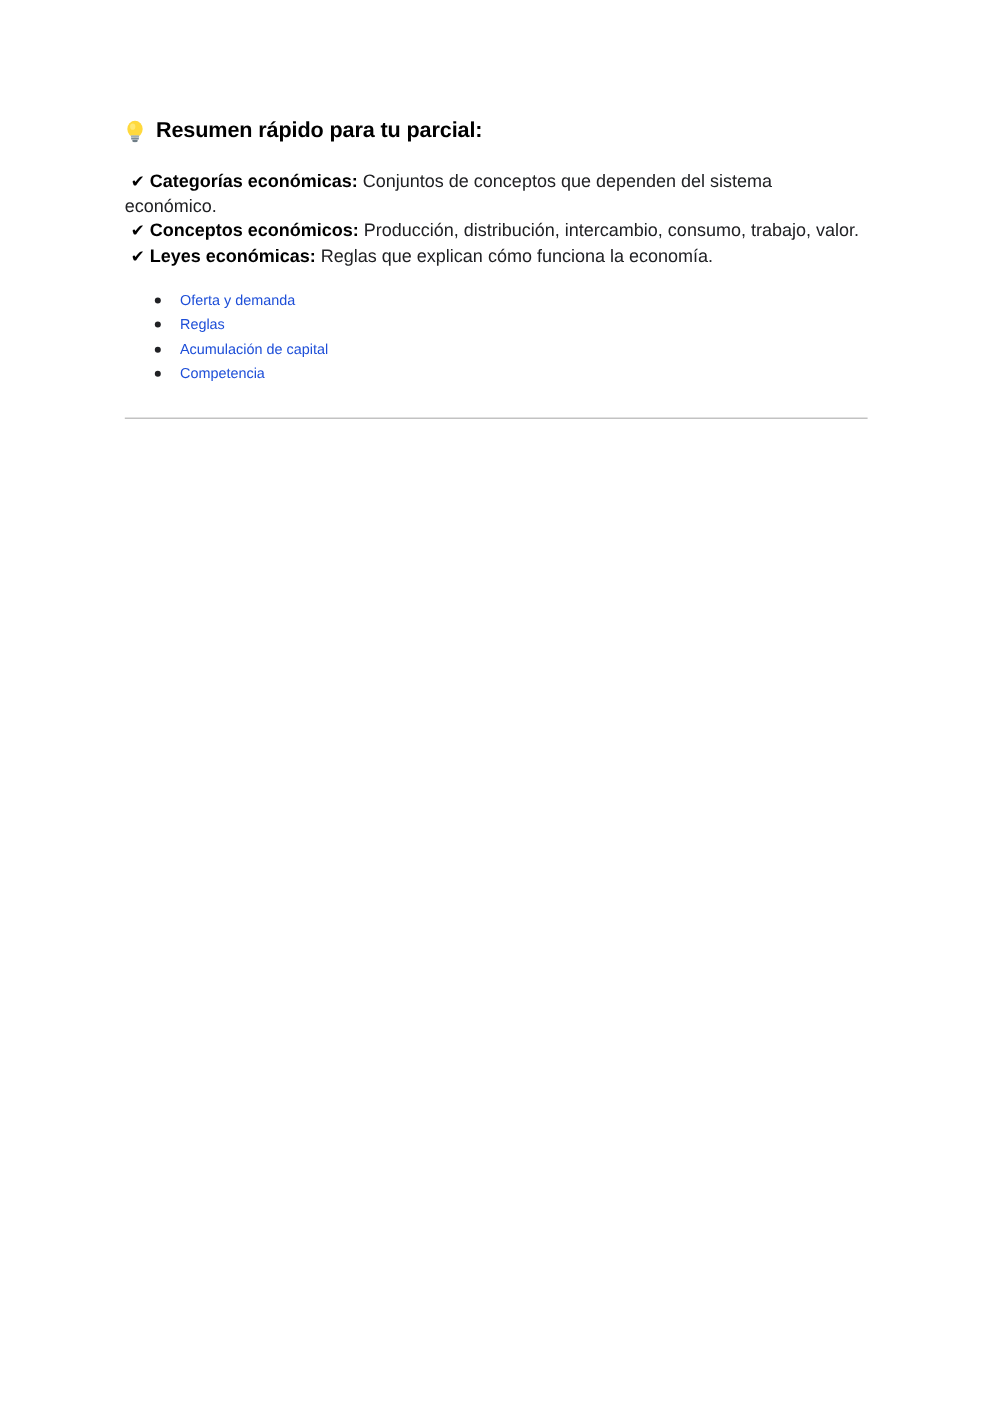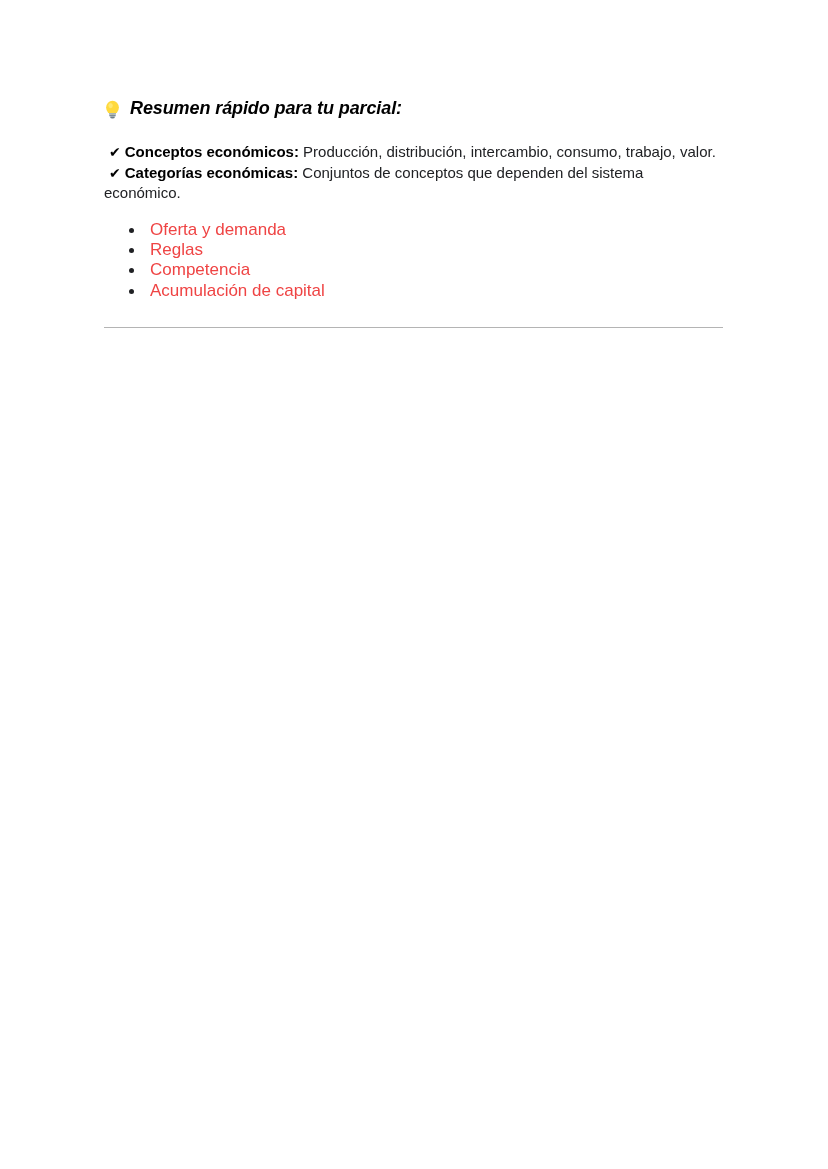--- a/index.html
+++ b/index.html
@@ -37,21 +37,20 @@
   .doc-heading {
     display: flex;
     align-items: center;
     font-size: 18px;
     font-weight: bold;
     line-height: 24px;
     color: #000000;
     letter-spacing: -0.1px;
     margin: 0 0 22px 0;
     white-space: nowrap;
-    font-style: italic;
   }
 
   .bulb-icon {
     display: inline-block;
     width: 17px;
     height: 19px;
     position: relative;
     margin-right: 9px;
     flex: 0 0 auto;
     top: 1px;
@@ -91,23 +90,23 @@
   .check-desc {
     font-weight: normal;
     color: #202124;
   }
 
   
   .bullet-list {
     list-style: none;
     margin: 16px 0 0 0;
     padding: 0;
-    font-size: 17px;
+    font-size: 12px;
     line-height: 20.4px;
-    color: #ef4444;
+    color: #1d4ed8;
   }
 
   .bullet-list li {
     position: relative;
     padding-left: 46px;
     margin: 0;
     height: 20.4px;
   }
 
   .bullet-dot {
@@ -145,45 +144,48 @@
           <path d="M6.3 16.5 h4.4 v1.3 q0 0.8 -2.2 0.8 q-2.2 0 -2.2 -0.8 z" fill="#6F7E87"></path>
           <path d="M5.1 13.0 h6.8 v0.5 h-6.8 z" fill="#B8C4CA"></path>
         </svg>
       </span>
       <span class="heading-text">Resumen rápido para tu parcial:</span>
     </h1>
 
     <div class="check-block">
 
       <p class="check-line">
+        <span class="check-mark">✔</span><span class="check-term">Categorías económicas:</span><span class="check-desc"> Conjuntos de conceptos que dependen del sistema económico.</span>
+      </p>
+
+      <p class="check-line">
         <span class="check-mark">✔</span><span class="check-term">Conceptos económicos:</span><span class="check-desc"> Producción, distribución, intercambio, consumo, trabajo, valor.</span>
       </p>
 
       <p class="check-line">
-        <span class="check-mark">✔</span><span class="check-term">Categorías económicas:</span><span class="check-desc"> Conjuntos de conceptos que dependen del sistema económico.</span>
+        <span class="check-mark">✔</span><span class="check-term">Leyes económicas:</span><span class="check-desc"> Reglas que explican cómo funciona la economía.</span>
       </p>
-
 
     </div>
 
     <ul class="bullet-list">
       <li>
         <span class="bullet-dot"></span>
         <span>Oferta y demanda</span>
       </li>
       <li>
         <span class="bullet-dot"></span>
         <span>Reglas</span>
       </li>
       <li>
         <span class="bullet-dot"></span>
-        <span>Competencia</span>
+        <span>Acumulación de capital</span>
       </li>
       <li>
         <span class="bullet-dot"></span>
-        <span>Acumulación de capital</span>
+        <span>Competencia</span>
       </li>
     </ul>
 
     <hr class="divider">
 
   </div>
 </div>
 
 </body></html>

